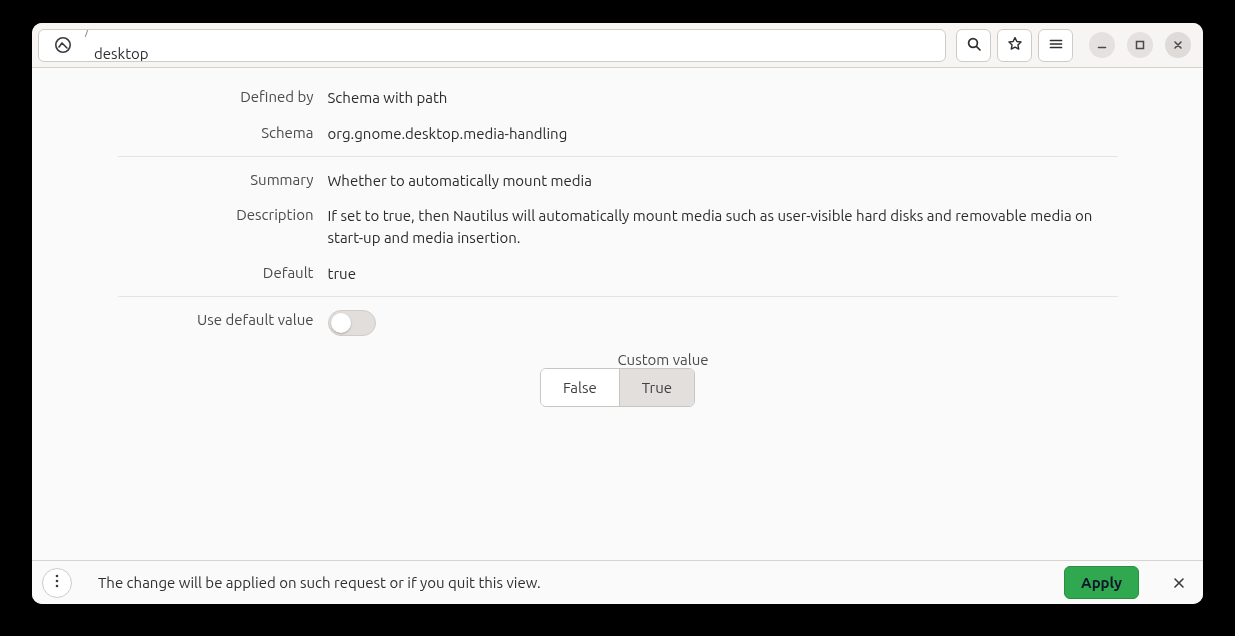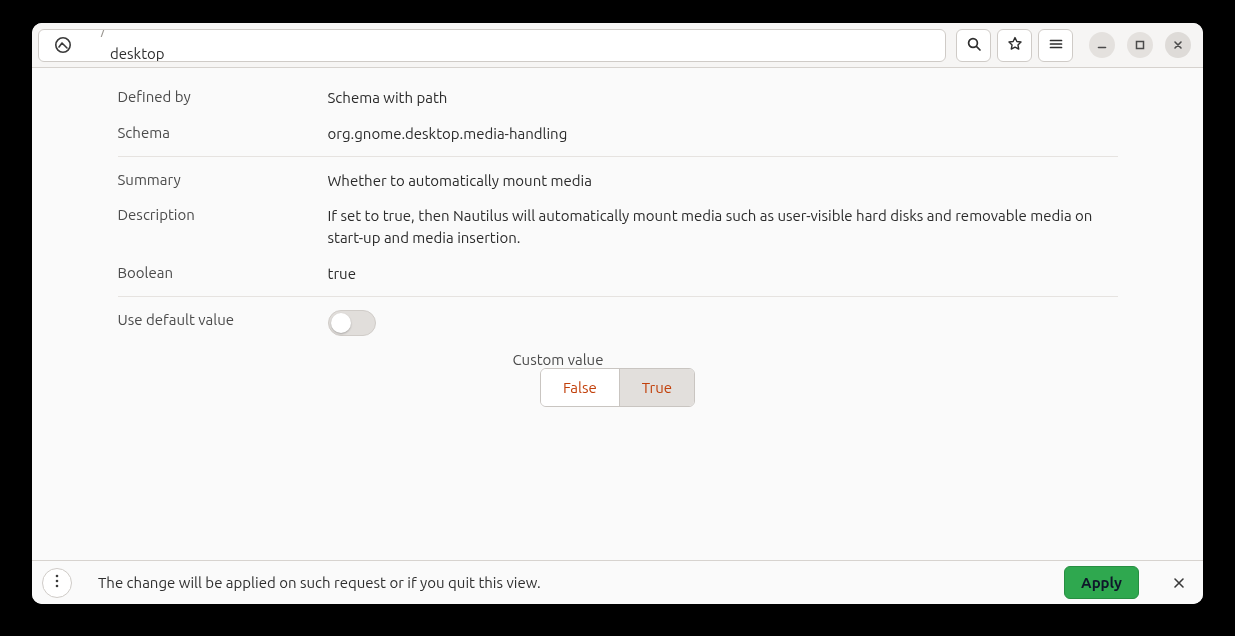--- a/index.html
+++ b/index.html
@@ -10,21 +10,21 @@
     box-shadow: 0 8px 24px rgba(0,0,0,.35);
     display: flex; flex-direction: column;
   }
   
   .headerbar {
     height: 45px; background: #f6f5f4; border-bottom: 1px solid #d6d2ce;
     display: flex; align-items: center; padding: 0 6px 0 6px; gap: 6px;
   }
   .pathbar {
     flex: 1; height: 33px; background: #ffffff; border: 1px solid #cfcbc7; border-radius: 6px;
-    display: flex; align-items: center; padding: 0 4px; gap: 16px; overflow: hidden;
+    display: flex; align-items: center; padding: 0 4px; gap: 0; overflow: hidden;
     margin-right: 4px;
   }
   .path-btn {
     display: flex; align-items: center; height: 33px; padding: 0 11px; color: #303030;
     font-size: 15px; cursor: pointer; position: relative;
   }
   .sep { color: #9a9691; padding: 0 2px; }
   .app-icon { width:18px; height:18px; display:flex; align-items:center; justify-content:center;}
   .hbtn {
     width: 35px; height: 33px; background:#ffffff; border:1px solid #cfcbc7; border-radius:6px;
@@ -34,36 +34,36 @@
   .winctrl {
     width:26px; height:26px; border-radius:50%; background:#e4e1de;
     display:flex; align-items:center; justify-content:center; cursor:pointer;
   }
   .winctrl.close{ background:#dedbd8;}
   .winctrl svg{ display:block;}
   
   .content { flex:1; overflow:auto; padding-top: 12px; }
   .section { width: 1000px; margin: 0 auto; }
   .row { display:flex; padding: 7px 0; align-items:flex-start; }
-  .row .label { width: 210px; color:#4b4b4b; padding-right: 14px; padding-top:1px;}
+  .row .label { width: 210px; text-align:right; color:#4b4b4b; padding-right: 14px; padding-top:1px;}
   .row .value { flex:1; color:#2b2b2b; line-height:1.45;}
   .divider { border-top:1px solid #e6e3e0; margin: 4px 0 6px 0;}
   
   .switch {
     width:48px; height:26px; background:#e1dedb; border-radius:13px; position:relative; cursor:pointer;
     border:1px solid #d0ccc8;
   }
   .switch .knob{
     position:absolute; left:2px; top:2px; width:20px; height:20px; background:#ffffff;
     border-radius:50%; box-shadow:0 1px 2px rgba(0,0,0,.25);
   }
   
   .segmented { display:inline-flex; border:1px solid #c9c5c1; border-radius:6px; overflow:hidden; }
   .segmented button{
-    background:#ffffff; border:none; padding:8px 22px; font:inherit; cursor:pointer; color:#c2410c;
+    background:#ffffff; border:none; padding:8px 22px; font:inherit; cursor:pointer; color:#404040;
   }
   .segmented button + button{ border-left:1px solid #c9c5c1;}
   .segmented button.sel{ background:#e2dfdc;}
   
   .actionbar{
     height:44px; border-top:1px solid #d7d3cf; display:flex; align-items:center;
     padding:0 10px; gap:26px; background:#fafafa;
   }
   .ellipsis-btn{
     width:30px; height:30px; border:1px solid #cfcbc7; border-radius:50%;
@@ -159,21 +159,21 @@
       <div id="sec2">
           <div class="row">
             <div class="label">Summary</div>
             <div class="value">Whether to automatically mount media</div>
           </div>
           <div class="row">
             <div class="label">Description</div>
             <div class="value">If set to true, then Nautilus will automatically mount media such as user-visible hard disks and removable media on start-up and media insertion.</div>
           </div>
           <div class="row">
-            <div class="label">Boolean</div>
+            <div class="label">Default</div>
             <div class="value">true</div>
           </div>
         </div>
       <div class="divider"></div>
 
       <div class="row">
         <div class="label">Use default value</div>
         <div class="value">
           <div class="switch">
             <div class="knob"></div>

